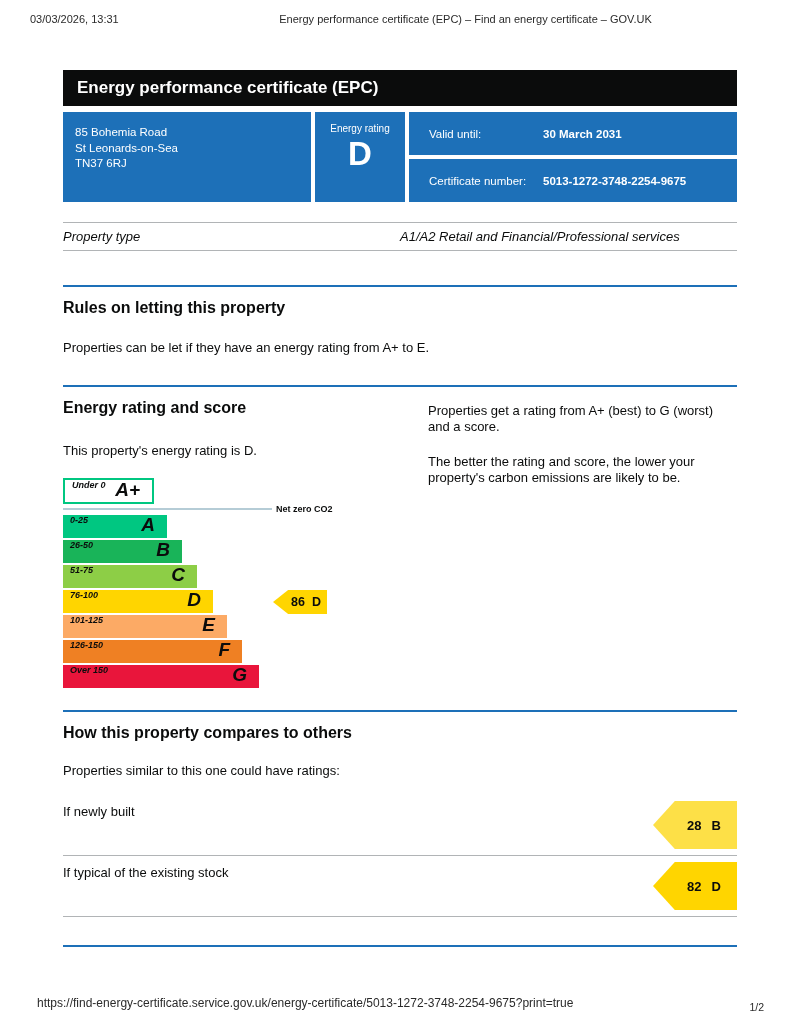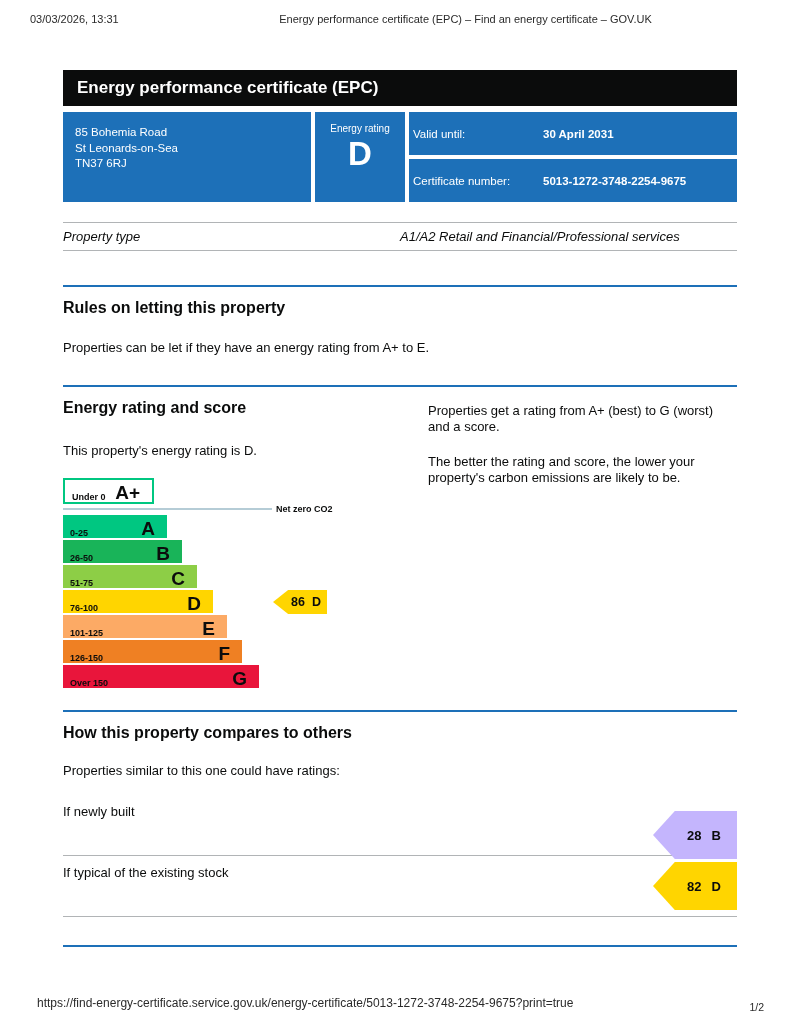--- a/index.html
+++ b/index.html
@@ -20,21 +20,21 @@
 
   
   .sumbox { position:absolute; left:63px; top:112px; width:674px; height:90px; display:flex; gap:4px; }
   .sumbox .cell { background:var(--govuk-blue,#1d70b8); color:#fff; }
   .addr { width:248px; padding:13px 12px; font-size:11.5px; line-height:15.5px; }
   .rating-cell { width:90px; text-align:center; padding-top:11px; }
   .rating-cell .lab { font-size:10px; }
   .rating-cell .big { font-size:33px; font-weight:bold; line-height:40px; }
   .sum-right { flex:1; display:flex; flex-direction:column; gap:4px; }
   .sum-row { flex:1; display:flex; align-items:center; font-size:11.5px; }
-  .sum-row .k { width:134px; padding-left:4px; }
+  .sum-row .k { width:134px; padding-left:20px; }
   .sum-row .v { font-weight:bold; }
 
   
   .ptable { position:absolute; left:63px; top:222px; width:674px; border-bottom:1px solid var(--border-gray,#b1b4b6); font-size:13px;font-style:italic; }
   .ptable .row { display:flex; border-top:1px solid var(--border-gray,#b1b4b6); padding:6px 0 6px 0; }
   .ptable .k { flex:0 0 337px; }
 
   
   .section { position:absolute; left:63px; width:674px; border-top:2px solid var(--govuk-blue,#1d70b8); }
   .sec-rules { top:285px; }
@@ -45,22 +45,22 @@
   .sec-rules .body-text { margin-top:23px; }
 
   
   .rating-left { position:absolute; left:0; top:0; width:365px; }
   .rating-left .body-text { margin-top:26px; }
   .rating-right { position:absolute; left:365px; top:16px; width:309px; }
   .rating-right p { font-size:13px; line-height:16px; margin-bottom:19px; }
 
   
   .chart { position:absolute; left:0; top:91px; width:365px; height:215px; }
-  .band { height:23px; margin-bottom:2px; display:flex; align-items:flex-end;
-          justify-content:space-between; padding:0 12px 0 7px; }
+  .band { height:23px; margin-bottom:2px; display:flex; align-items:flex-start;
+          justify-content:space-between; padding:0 12px 0 7px;font-style:italic; }
   .band .rng { font-size:9px; font-weight:bold; }
   .band .ltr { font-size:19px; font-weight:bold; line-height:1; }
   .band-aplus { height:26px; margin-bottom:0; background:#fff; }
   .netzero-row { position:relative; height:11px; }
   .netzero-line { position:absolute; left:0; top:4px; width:209px; height:2px; background:var(--netzero-line,#b5ccd6); }
   .netzero-label { position:absolute; left:213px; top:0; font-size:9px; font-weight:bold; white-space:nowrap; }
   .pointer { position:absolute; left:210px; top:112px; width:54px; height:24px;
              clip-path:polygon(0 50%, 28% 0, 100% 0, 100% 100%, 28% 100%);
              display:flex; align-items:center; justify-content:center; gap:7px;
              padding-left:12px; font-size:12.5px; font-weight:bold; }
@@ -94,21 +94,21 @@
       <div>St Leonards-on-Sea</div>
       <div>TN37 6RJ</div>
     </div>
     <div class="cell rating-cell">
       <div class="lab">Energy rating</div>
       <div class="big">D</div>
     </div>
     <div class="sum-right">
       <div class="cell sum-row">
         <span class="k">Valid until:</span>
-        <span class="v">30 April 2031</span>
+        <span class="v">30 March 2031</span>
       </div>
       <div class="cell sum-row">
         <span class="k">Certificate number:</span>
         <span class="v">5013-1272-3748-2254-9675</span>
       </div>
     </div>
   </div>
 
   <div class="ptable">
     <div class="row">
@@ -175,21 +175,21 @@
       </div>
     </div>
   </div>
 
   <div class="section sec-compare">
     <h2>How this property compares to others</h2>
     <p class="body-text" style="margin-top:21px">Properties similar to this one could have ratings:</p>
     <div class="cmp-rows">
       <div class="cmp-row">
         <span class="lbl">If newly built</span>
-        <div class="cmp-tag" style="background: #c4b5fd; margin-top: 10px;">
+        <div class="cmp-tag" style="background: #fde047;">
           <span>28</span>
           <span>B</span>
         </div>
       </div>
       <div class="cmp-row">
         <span class="lbl">If typical of the existing stock</span>
         <div class="cmp-tag" style="background: rgb(255, 213, 0);">
           <span>82</span>
           <span>D</span>
         </div>

